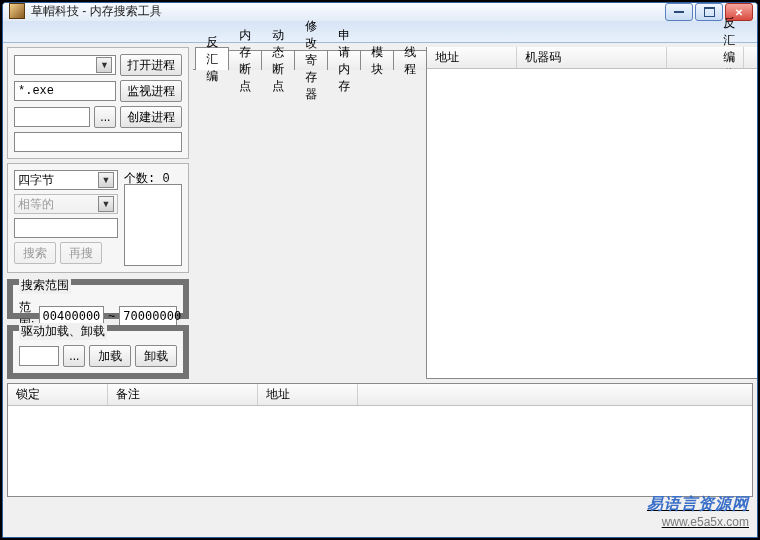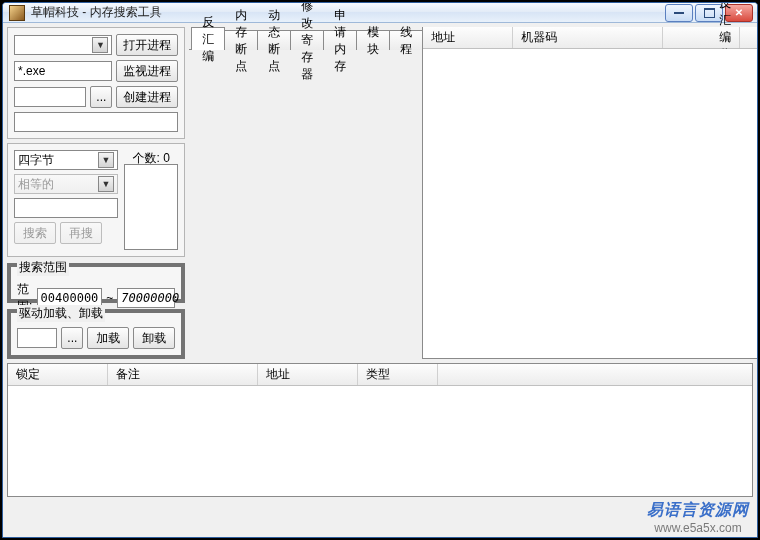--- a/index.html
+++ b/index.html
@@ -1,33 +1,33 @@
 <!DOCTYPE html>
 <html><head>
 <meta charset="utf-8">
 <style>
   * { box-sizing: border-box; font-family: "Microsoft YaHei", "SimSun", Arial, sans-serif; font-size: 12px; }
   body { margin: 0; background: #000; width: 760px; height: 540px; overflow: hidden; }
   .window { position: absolute; left: 2px; top: 2px; width: 756px; height: 536px; background: #fff; border: 1px solid #2f5f9f; border-radius: 4px 4px 0 0; overflow: hidden; display:flex; flex-direction:column;}
-  .titlebar { height: 20px; background: linear-gradient(to bottom, #f8fbff, #e3ecf7 45%, #d7e4f5 46%, #e8f1fb); display: flex; align-items: center; padding: 0 4px 0 6px; border-bottom: 1px solid #9fb9d9;}
+  .titlebar { height: 40px; background: linear-gradient(to bottom, #f8fbff, #e3ecf7 45%, #d7e4f5 46%, #e8f1fb); display: flex; align-items: flex-start; padding: 0 4px 0 6px; border-bottom: 1px solid #9fb9d9;}
   .titlebar .app-icon { width: 16px; height: 16px; background: linear-gradient(135deg, #f3d08a, #8a5a20); border:1px solid #5a3a10; margin-right: 6px; }
   .titlebar .title { flex: 1; color: #222; }
   .win-btns { display: flex; gap: 2px; }
   .win-btn { width: 28px; height: 18px; border: 1px solid #5a7fbf; border-radius: 3px; background: linear-gradient(to bottom, #f0f6ff, #c8dcf5); display:flex; align-items:center; justify-content:center; color:#2a4a7a; font-weight:bold; font-size:11px;}
   .win-btn.close { background: linear-gradient(to bottom, #f5a7a0, #d94b3f); border-color:#a83028; color:#fff;}
   .win-btn.close::before { content:"✕"; font-size:10px;}
   .win-btn.min::before { content:""; width:10px; border-bottom:2px solid #2a4a7a;}
   .win-btn.max::before { content:""; width:9px; height:7px; border:1px solid #2a4a7a; border-top-width:2px;}
   
   .client { flex:1; background:#f0f0f0; display:flex; flex-direction:column; padding:4px; gap:4px; position:relative;}
   .upper { display:flex; gap:4px; height:332px;}
   
   .leftcol { width:206px; display:flex; flex-direction:column; gap:4px;}
   .sunken { border:1px solid #b5b5b5; background:#f6f6f6; padding:6px; position:relative;}
-  .groupbox { border:4px solid #737373; background:#f6f6f6; padding:14px 6px 6px 6px; position:relative; margin-top:2px;}
+  .groupbox { border:6px solid #737373; background:#f6f6f6; padding:14px 6px 6px 6px; position:relative; margin-top:2px;}
   .groupbox > .legend { position:absolute; top:-8px; left:6px; background:#f0f0f0; padding:0 2px; font-size:12px;}
   
   .row { display:flex; align-items:center; gap:4px; margin-bottom:4px;}
   .combo, .textin { height:20px; border:1px solid #888; background:#fff; padding:1px 3px; display:flex; align-items:center; justify-content:space-between;}
   .combo .arrow { width:16px; height:16px; background:linear-gradient(to bottom,#f4f4f4,#d4d4d4); border:1px solid #888; display:flex; align-items:center; justify-content:center; font-size:9px; color:#333;}
   .btn { height:22px; padding:0 6px; min-width:54px; background:linear-gradient(to bottom,#fdfdfd,#e4e4e4); border:1px solid #8a8a8a; border-radius:2px; display:flex; align-items:center; justify-content:center; cursor:default;}
   .btn.square { min-width:22px; width:22px; padding:0;}
   .btn.small { min-width:40px; padding:0 8px;}
   .disabled { color:#9a9a9a; border-color:#bdbdbd; background:linear-gradient(to bottom,#f8f8f8,#efefef);}
   .checkbox { width:13px; height:13px; border:1px solid #888; background:#fff; display:inline-block; vertical-align:middle; margin-right:3px;}
@@ -36,23 +36,23 @@
   
   .tabstrip { height:23px; display:flex; align-items:flex-end; padding-left:2px; position:relative; border-bottom:1px solid #8a8a8a;}
   .tab { height:20px; padding:0 10px; border:1px solid #8a8a8a; border-bottom:none; background:linear-gradient(to bottom,#fdfdfd,#ececec); margin-right:-1px; display:flex; align-items:center; position:relative; top:1px;}
   .tab.active { height:23px; background:#fff; z-index:2;}
   .tabpane { flex:1; border:1px solid #8a8a8a; border-top:none; background:#fff; display:flex; flex-direction:column;}
   
   .hdr-row { height:22px; background:linear-gradient(to bottom,#fdfdfd,#ececec); border-bottom:1px solid #c0c0c0; display:flex; align-items:center;}
   .hdr-cell { height:100%; border-right:1px solid #d0d0d0; padding:0 8px; display:flex; align-items:center;}
   .grid-body { flex:1; background:#fff;}
   
-  .lower { border:1px solid #8a8a8a; background:#fff; height:134px; display:flex; flex-direction:column;}
+  .lower { border:1px solid #8a8a8a; background:#fff; height:114px; display:flex; flex-direction:column;}
   
-  .watermark { position:absolute; right:8px; bottom:2px; display:flex; flex-direction:column; align-items:center; pointer-events:none;}
+  .watermark { position:absolute; right:8px; bottom:8px; display:flex; flex-direction:column; align-items:flex-end; pointer-events:none;text-decoration:underline;}
   .wm1 { color:#3a6fc9; font-style:italic; font-weight:bold; font-size:16px; letter-spacing:1px;}
   .wm2 { color:#7a7a7a; font-size:12px;}
 </style>
 </head>
 <body>
 
 <div class="window">
   <div class="titlebar">
     <div class="app-icon"></div>
     <div class="title">草帽科技 - 内存搜索工具</div>
@@ -70,21 +70,21 @@
 
         <div class="sunken" style="height:120px;">
           <div class="row">
             <div class="combo" style="flex:1;">
               <span></span>
               <span class="arrow">▼</span>
             </div>
             <div class="btn">打开进程</div>
           </div>
           <div class="row">
-            <div class="textin" style="flex:1; font-family:Liberation Sans, sans-serif;">*.exe</div>
+            <div class="textin" style="flex:1; font-family:Liberation Mono, monospace;">*.exe</div>
             <div class="btn">监视进程</div>
           </div>
           <div class="row">
             <div class="textin" style="flex:1;"></div>
             <div class="btn square">...</div>
             <div class="btn">创建进程</div>
           </div>
           <div class="row" style="margin-bottom:0;">
             <div class="textin" style="flex:1;"></div>
           </div>
@@ -100,32 +100,32 @@
               <span>相等的</span>
               <span class="arrow disabled">▼</span>
             </div>
             <div class="textin" style="height:20px;"></div>
             <div style="display:flex; gap:4px;">
               <div class="btn small disabled">搜索</div>
               <div class="btn small disabled">再搜</div>
             </div>
           </div>
           <div style="flex:1; display:flex; flex-direction:column;">
-            <div style="text-align:center; height:14px;">个数: 0</div>
+            <div style="text-align:left; height:14px;font-family:Liberation Mono, monospace;">个数: 0</div>
             <div class="listbox" style="flex:1;"></div>
           </div>
         </div>
 
         <div class="groupbox" style="height:40px;">
           <span class="legend">搜索范围</span>
           <div class="row" style="margin:0; align-items:center;">
             <span>范围:</span>
             <div class="textin" style="width:66px; font-family:Consolas,monospace;">00400000</div>
             <span>~</span>
-            <div class="textin" style="width:58px; font-family:Consolas,monospace;font-style:italic;">70000000</div>
+            <div class="textin" style="width:58px; font-family:Consolas,monospace;">70000000</div>
           </div>
         </div>
 
         <div class="groupbox" style="flex:1;">
           <span class="legend">驱动加载、卸载</span>
           <div class="row" style="margin:0;">
             <div class="textin" style="flex:1;"></div>
             <div class="btn square">...</div>
             <div class="btn small">加载</div>
             <div class="btn small">卸载</div>
@@ -155,21 +155,20 @@
         </div>
       </div>
 
     </div>
 
     <div class="lower">
       <div class="hdr-row">
         <div class="hdr-cell" style="width:100px;">锁定</div>
         <div class="hdr-cell" style="width:150px;">备注</div>
         <div class="hdr-cell" style="width:100px;">地址</div>
-        <div class="hdr-cell" style="width:80px;">类型</div>
         <div class="hdr-cell" style="width:18px; border-right:none;"></div>
       </div>
       <div class="grid-body"></div>
     </div>
 
     <div class="watermark">
       <div class="wm1">易语言资源网</div>
       <div class="wm2">www.e5a5x.com</div>
     </div>
   </div>

